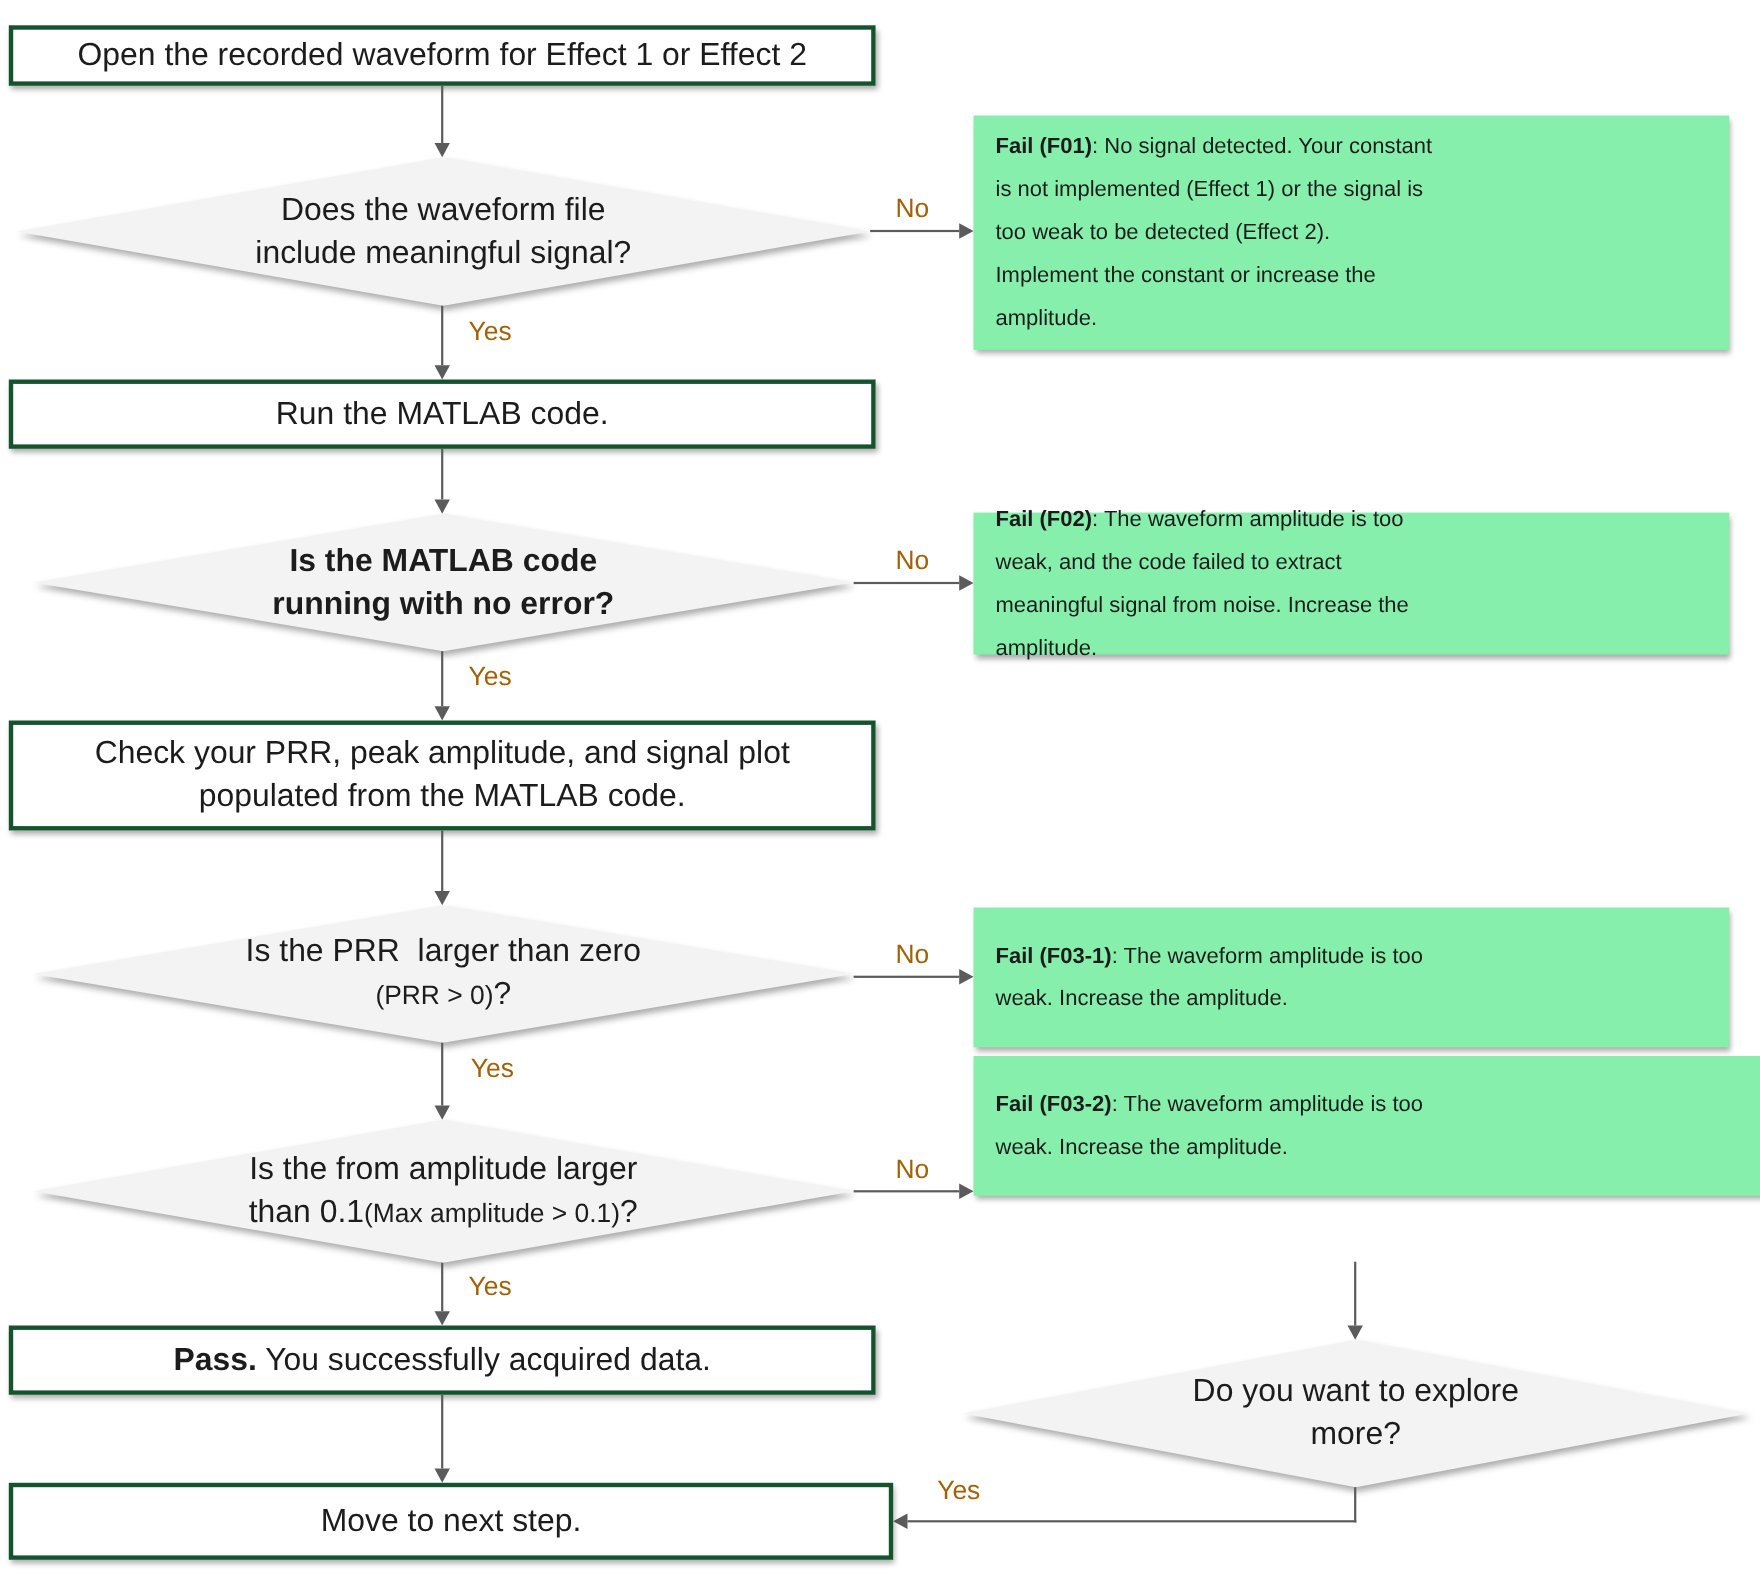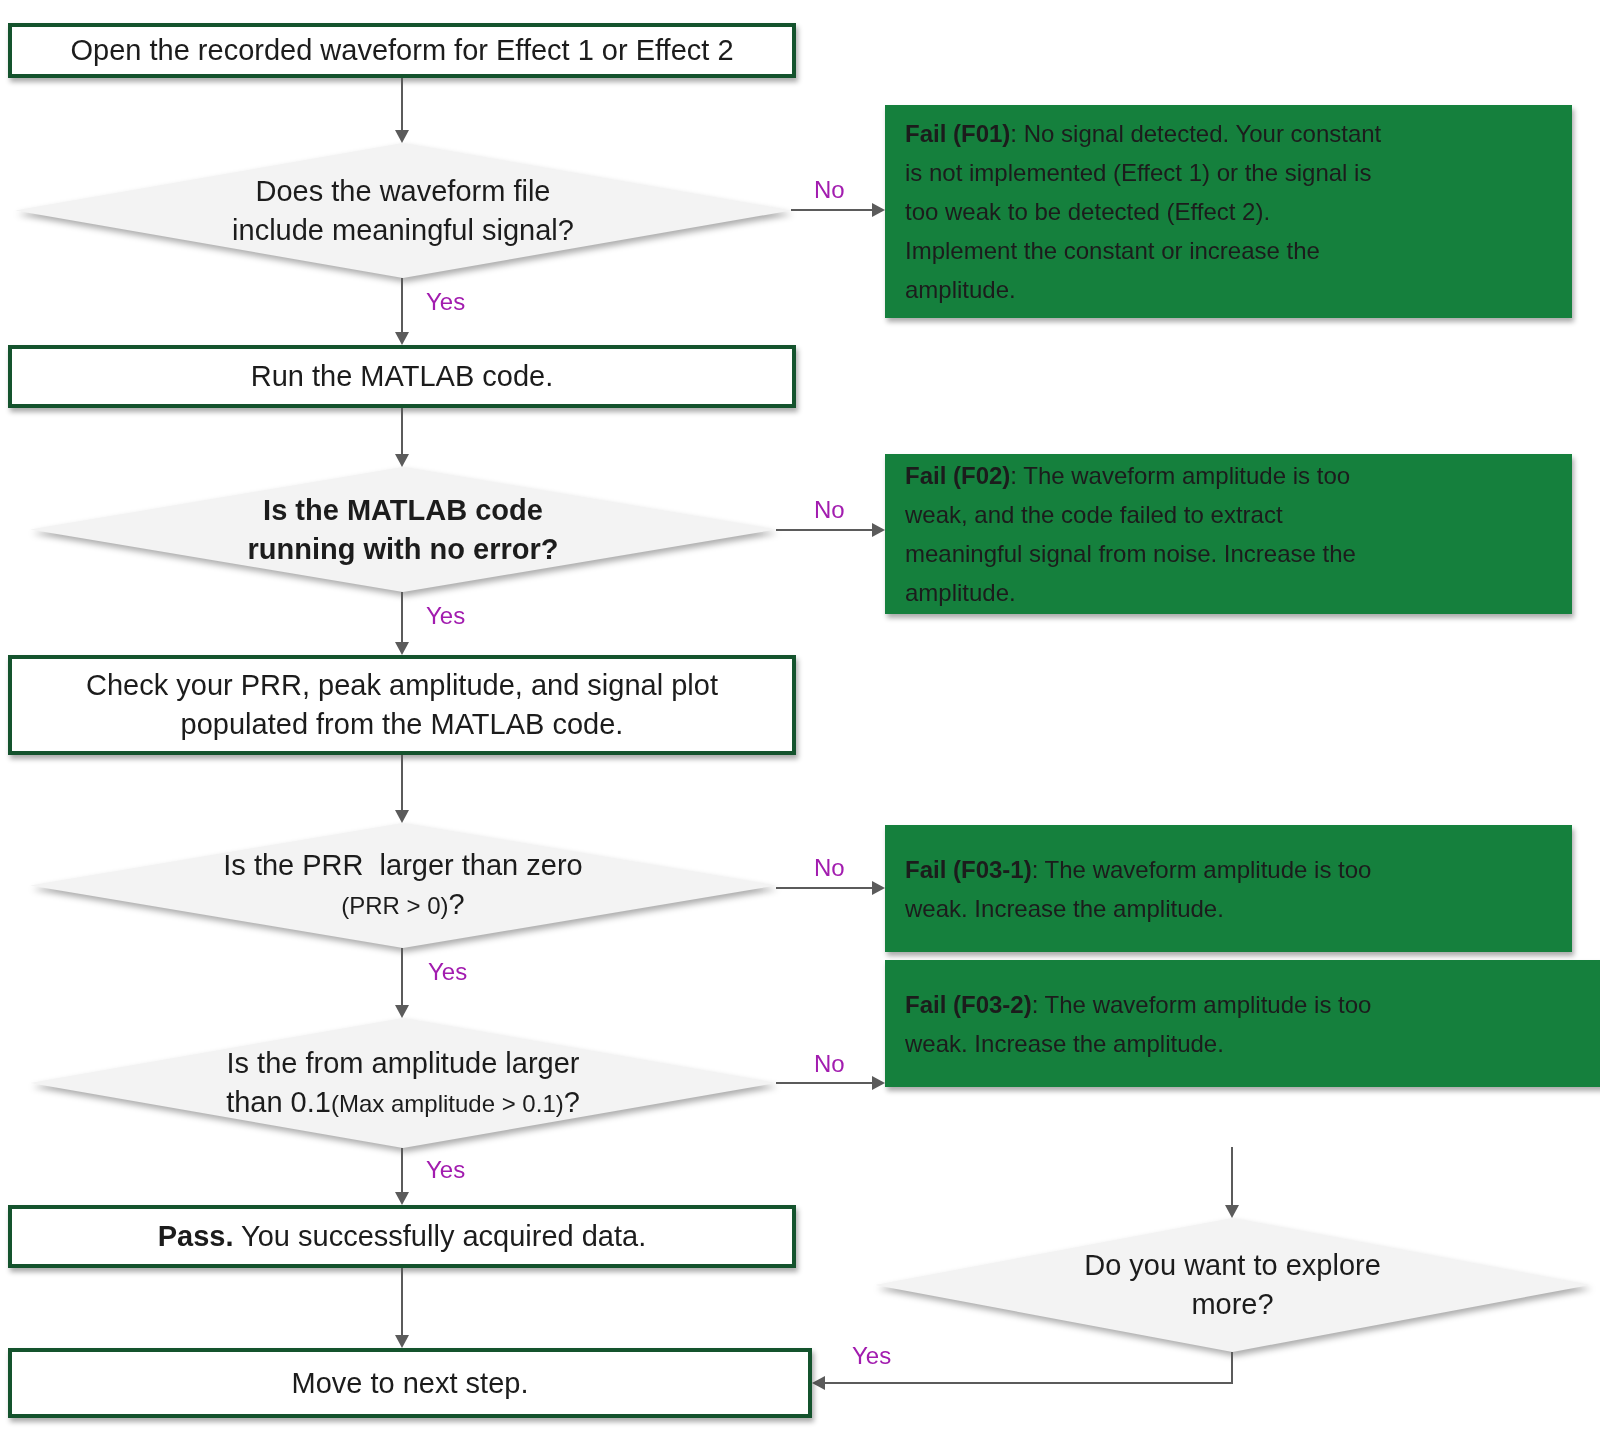--- a/index.html
+++ b/index.html
@@ -9,24 +9,24 @@
     color:#1c1c1c;
   }
   .box {
     position:absolute; background:#ffffff; border:4px solid #14532d;
     box-shadow:2px 4px 5px rgba(0,0,0,.33);
     display:flex; align-items:center; justify-content:center;
     text-align:center; font-size:29px; line-height:39px; box-sizing:border-box;
   }
   .box-label { white-space:pre-line; }
   .fail {
-    position:absolute; background:#15803d;
+    position:absolute; background:#86efac;
     box-shadow:2px 4px 5px rgba(0,0,0,.33);
     display:flex; align-items:center; box-sizing:border-box;
-    font-size:24px; line-height:39px; padding:4px 12px 4px 20px; text-align:left;
+    font-size:20px; line-height:39px; padding:4px 12px 4px 20px; text-align:left;
   }
   .fail-text { white-space:pre-wrap; }
   .diamond { position:absolute; filter:drop-shadow(2px 4px 3px rgba(0,0,0,.33)); }
   .diamond svg { position:absolute; left:0; top:0; width:100%; height:100%; }
   .dtext {
     position:absolute; left:0; top:0; right:0; bottom:0;
     display:flex; flex-direction:column; align-items:center; justify-content:center;
     text-align:center; font-size:29px; line-height:39px;
   }
   .pre { white-space:pre-wrap; }
@@ -35,21 +35,21 @@
   .hline { position:absolute; height:2px; background:#5b5b5b; }
   .ah-down { position:absolute; width:0; height:0;
     border-left:7px solid transparent; border-right:7px solid transparent;
     border-top:13px solid #5b5b5b; }
   .ah-right { position:absolute; width:0; height:0;
     border-top:7px solid transparent; border-bottom:7px solid transparent;
     border-left:13px solid #5b5b5b; }
   .ah-left { position:absolute; width:0; height:0;
     border-top:7px solid transparent; border-bottom:7px solid transparent;
     border-right:13px solid #5b5b5b; }
-  .elabel { position:absolute; font-size:24px; color:#a21caf; }
+  .elabel { position:absolute; font-size:24px; color:#a16207; }
   b { font-weight:bold; }
 </style>
 </head>
 <body>
 
 <div id="canvas">
 
   <div class="box" style="left:8px; top:23px; width:788px; height:55px;">
     <div class="box-label">Open the recorded waveform for Effect 1 or Effect 2</div>
   </div>
@@ -97,21 +97,21 @@
     <div class="dtext">
       <div class="box-label" style="max-width:360px;">Is the MATLAB code
 running with no error?</div>
     </div>
   </div>
 
   <span class="elabel" style="left:814px; top:496px;">No</span>
   <div class="hline" style="left:776px; top:529px; width:96px;"></div>
   <div class="ah-right" style="left:872px; top:523px;"></div>
 
-  <div class="fail" style="left:885px; top:454px; width:687px; height:160px;">
+  <div class="fail" style="left:885px; top:466px; width:687px; height:129px;">
     <div class="fail-text"><b>Fail (F02)</b><span>: The waveform amplitude is too
 weak, and the code failed to extract
 meaningful signal from noise. Increase the
 amplitude.</span></div>
   </div>
 
   <span class="elabel" style="left:426px; top:602px;">Yes</span>
   <div class="vline" style="left:401px; top:592px; height:50px;"></div>
   <div class="ah-down" style="left:395px; top:642px;"></div>
 

